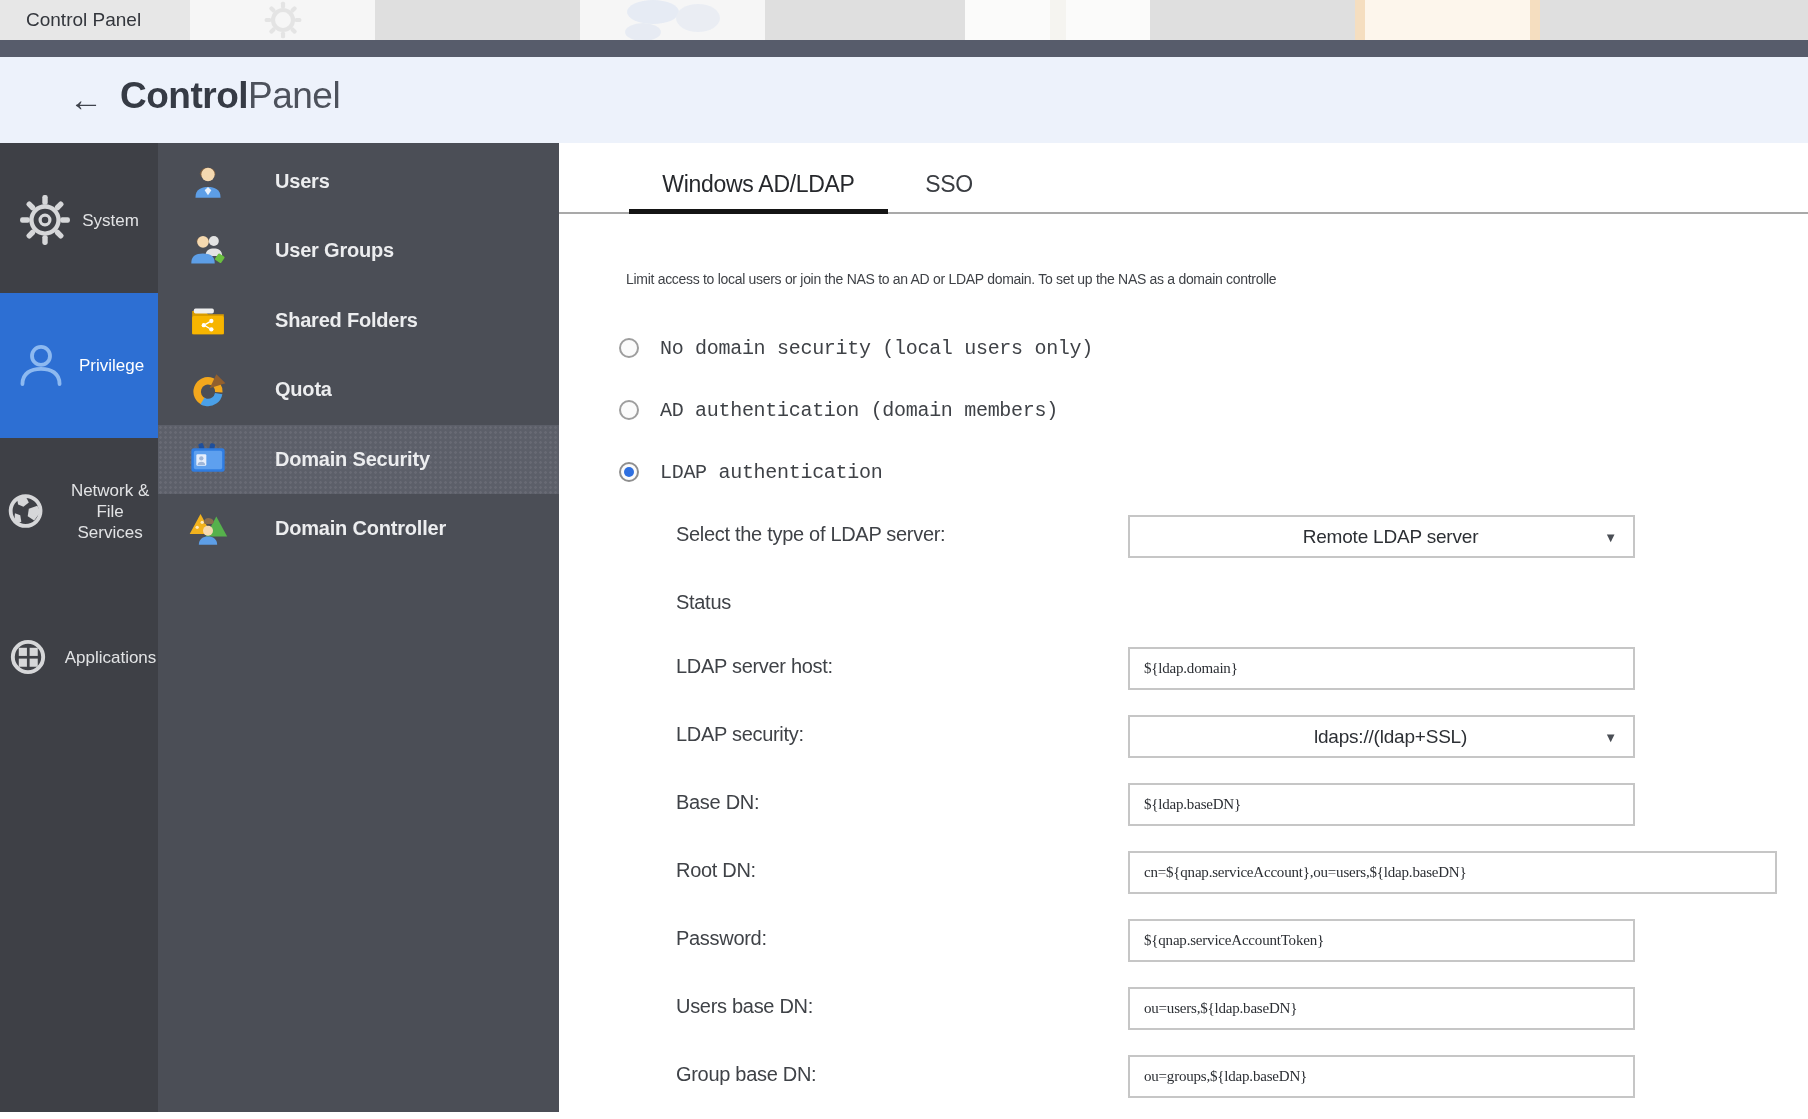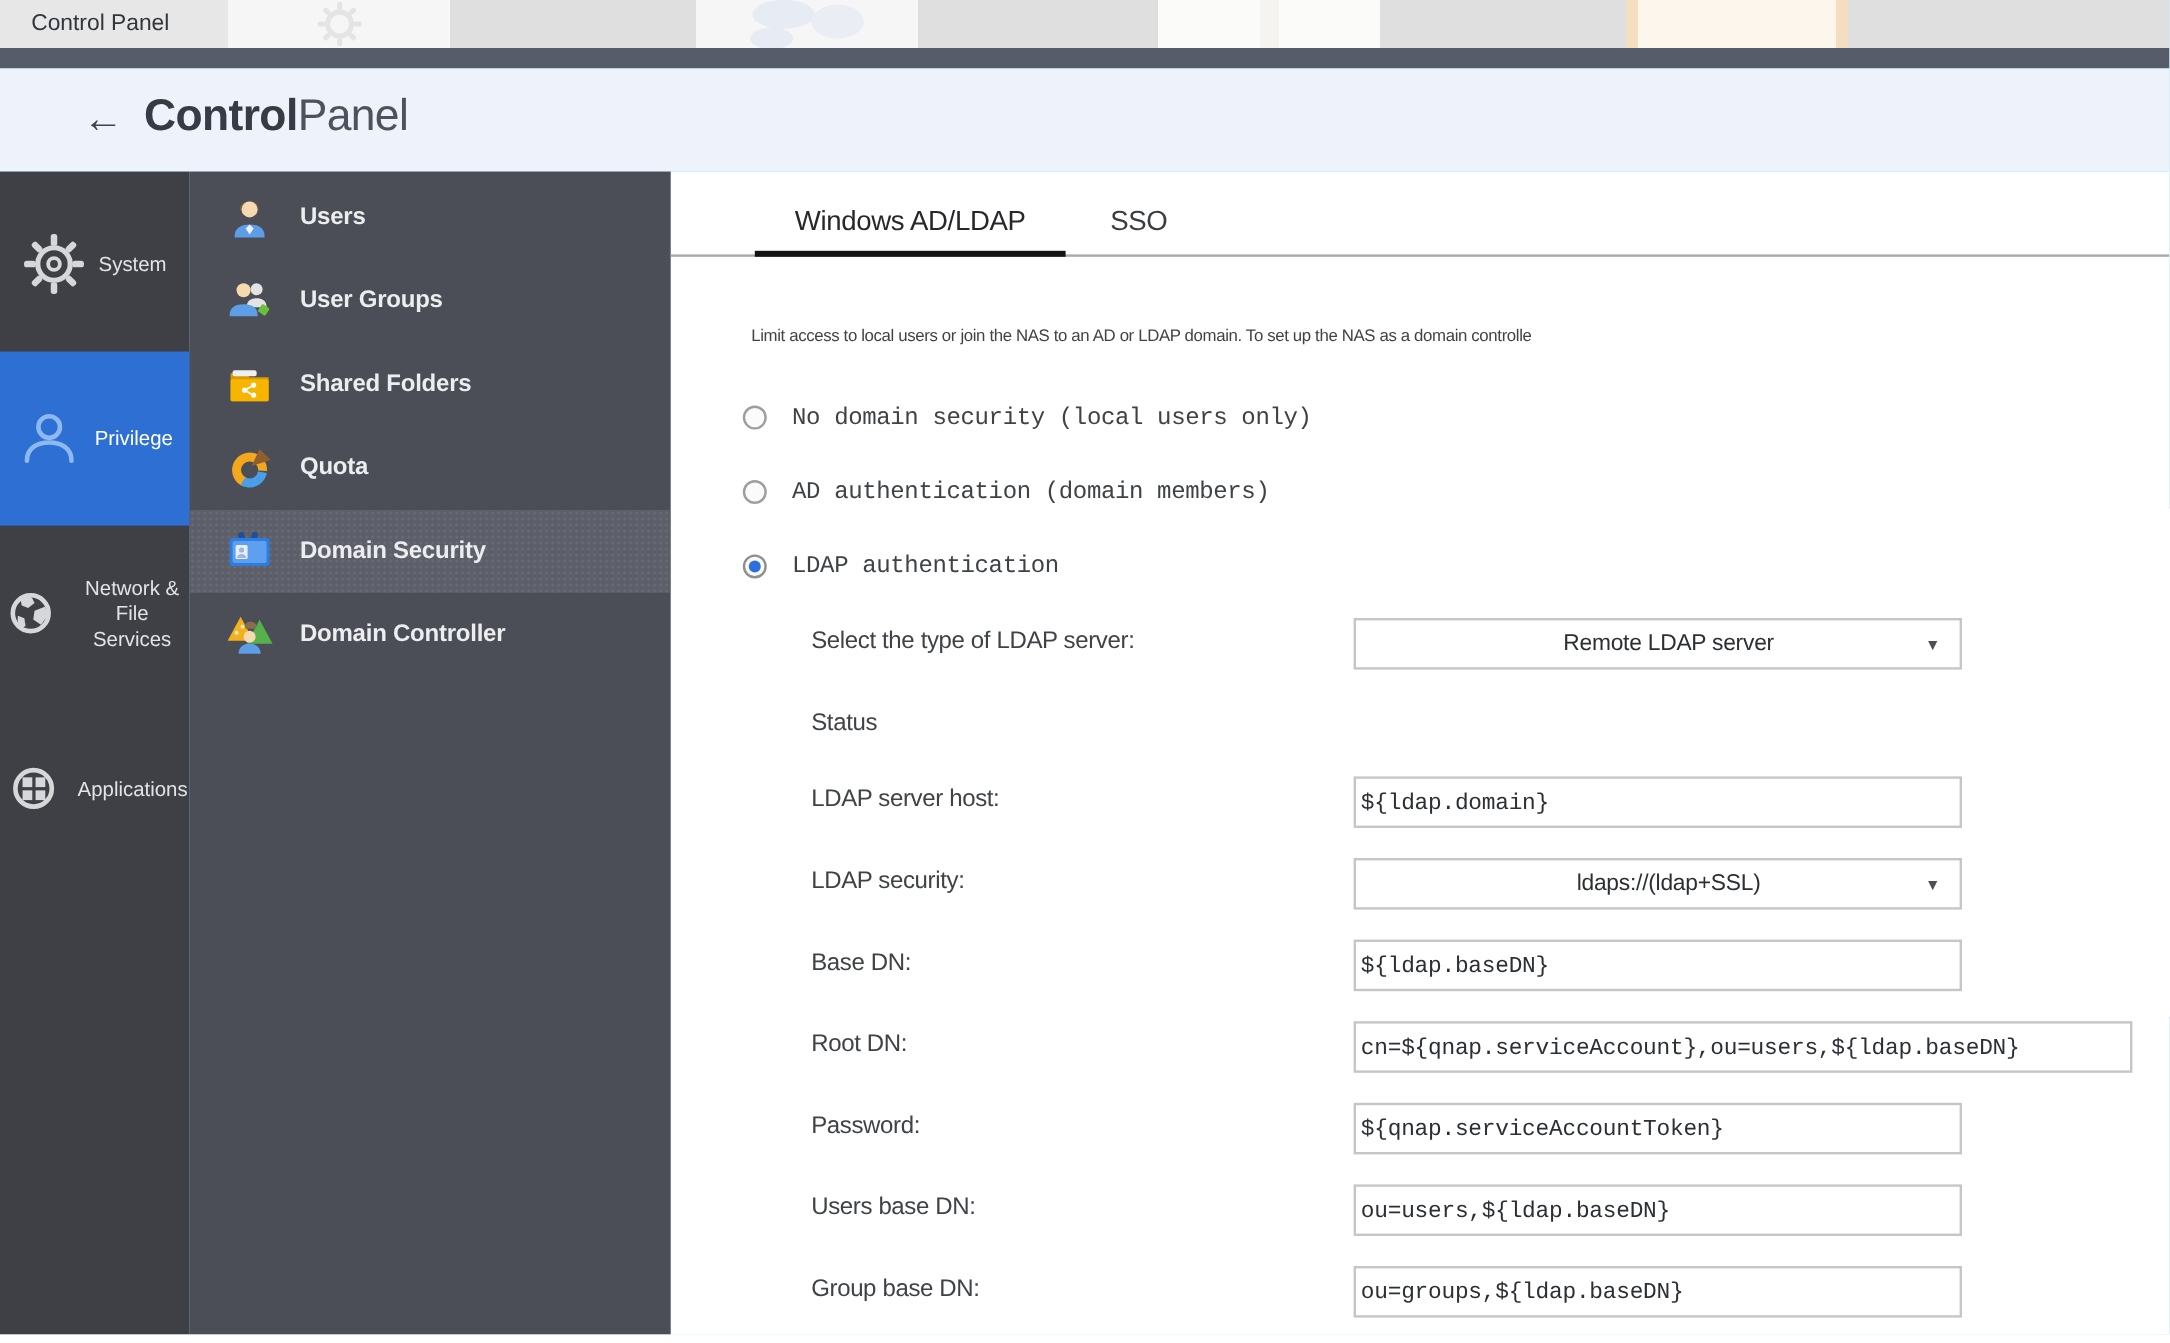--- a/index.html
+++ b/index.html
@@ -1,17 +1,17 @@
 <!DOCTYPE html>
 <html><head>
 <meta charset="utf-8">
 <style>
   html,body{margin:0;padding:0;background:#ffffff;}
   .screen{position:relative;width:1808px;height:1112px;overflow:hidden;
-          font-family:"Liberation Sans",sans-serif;background:#7dd3fc;}
+          font-family:"Liberation Sans",sans-serif;background:#4c1d95;}
 
   
   .topstrip{position:absolute;left:0;top:0;width:1808px;height:40px;background:#dfdfdf;}
   .tasktab{position:absolute;left:0;top:0;width:190px;height:40px;background:#e7e7e7;
            color:#33363c;font-size:19px;line-height:40px;padding-left:26px;box-sizing:border-box;cursor:default;}
   .preview{position:absolute;top:0;height:40px;width:185px;background:#f6f6f6;overflow:hidden;}
   .preview svg{display:block;margin:0 auto;}
   .preview.orange{background:#fdf6ec;border-left:10px solid rgba(225,150,60,.25);border-right:10px solid rgba(225,150,60,.25);box-sizing:border-box;}
 
   
@@ -27,21 +27,21 @@
 
   
   .nav{position:absolute;left:0;top:143px;width:158px;height:976px;background:#3e4046;}
   .nav-item{position:absolute;left:0;width:158px;display:flex;flex-direction:row;align-items:center;
             justify-content:center;gap:11px;color:#e2e3e5;font-size:17px;text-align:center;cursor:pointer;}
   .nav-item.selected{background:#2d6fd3;color:#ffffff;}
   .nav-label{line-height:21px;}
 
   
   .menu{position:absolute;left:158px;top:143px;width:401px;height:976px;background:#4b4e56;}
-  .menu-item{position:absolute;left:0;width:401px;height:69px;display:flex;align-items:center;cursor:pointer;}
+  .menu-item{position:absolute;left:0;width:401px;height:69px;display:flex;align-items:center;cursor:pointer;gap:25px;}
   .menu-item.selected{background:#5c5f69;
       background-image:radial-gradient(rgba(255,255,255,.07) 1px, transparent 1.6px);background-size:5px 5px;}
   .menu-icon{width:40px;height:40px;margin-left:30px;flex:0 0 auto;}
   .menu-label{margin-left:22px;color:#ecedef;font-size:20px;font-weight:bold;letter-spacing:-0.2px;}
 
   
   .content{position:absolute;left:559px;top:143px;width:1249px;height:976px;background:#ffffff;}
   .tabs-divider{position:absolute;left:0;top:69px;width:1249px;height:2px;background:#a9a9a9;}
   .tab{position:absolute;top:28px;height:34px;font-size:23px;color:#26282c;text-align:center;cursor:pointer;letter-spacing:-0.3px;}
   .tab-adldap{left:70px;width:259px;}
@@ -53,22 +53,22 @@
 
   .radio-row{position:absolute;left:60px;height:30px;display:flex;align-items:center;cursor:pointer;}
   .radio{width:20px;height:20px;border-radius:50%;border:2px solid #9e9e9e;box-sizing:border-box;
          background:#fbfbfb;display:flex;align-items:center;justify-content:center;flex:0 0 auto;}
   .radio.on{border-color:#8f8f8f;}
   .radio.on::after{content:"";width:10px;height:10px;border-radius:50%;background:#2e6fe0;}
   .radio-label{margin-left:21px;font-size:20px;color:#3f4247;letter-spacing:-0.3px;white-space:nowrap;font-family:Liberation Mono, monospace;}
 
   .flabel{position:absolute;left:117px;font-size:20px;color:#3f4247;letter-spacing:-0.3px;white-space:nowrap;}
   .fbox{position:absolute;left:569px;height:43px;box-sizing:border-box;border:2px solid #c6c6c6;background:#ffffff;}
-  .finput{width:507px;font-family:Liberation Mono, monospace;font-size:19px;color:#2c2f34;
-          padding:0 0 0 4px;outline:none;letter-spacing:-0.2px;}
+  .finput{width:507px;font-family:Liberation Serif, serif;font-size:15px;color:#2c2f34;
+          padding:0 0 0 14px;outline:none;letter-spacing:-0.2px;}
   .finput.wide{width:649px;}
   .fselect{width:507px;display:flex;align-items:center;cursor:pointer;justify-content:center;}
   .fselect .val{margin-left:18px;font-size:19px;color:#2c2f34;letter-spacing:-0.2px;}
   .fselect .arrow{position:absolute;right:16px;top:13px;font-size:13px;color:#4a4e55;}
 </style>
 </head>
 <body>
 
 <div class="screen">
 

